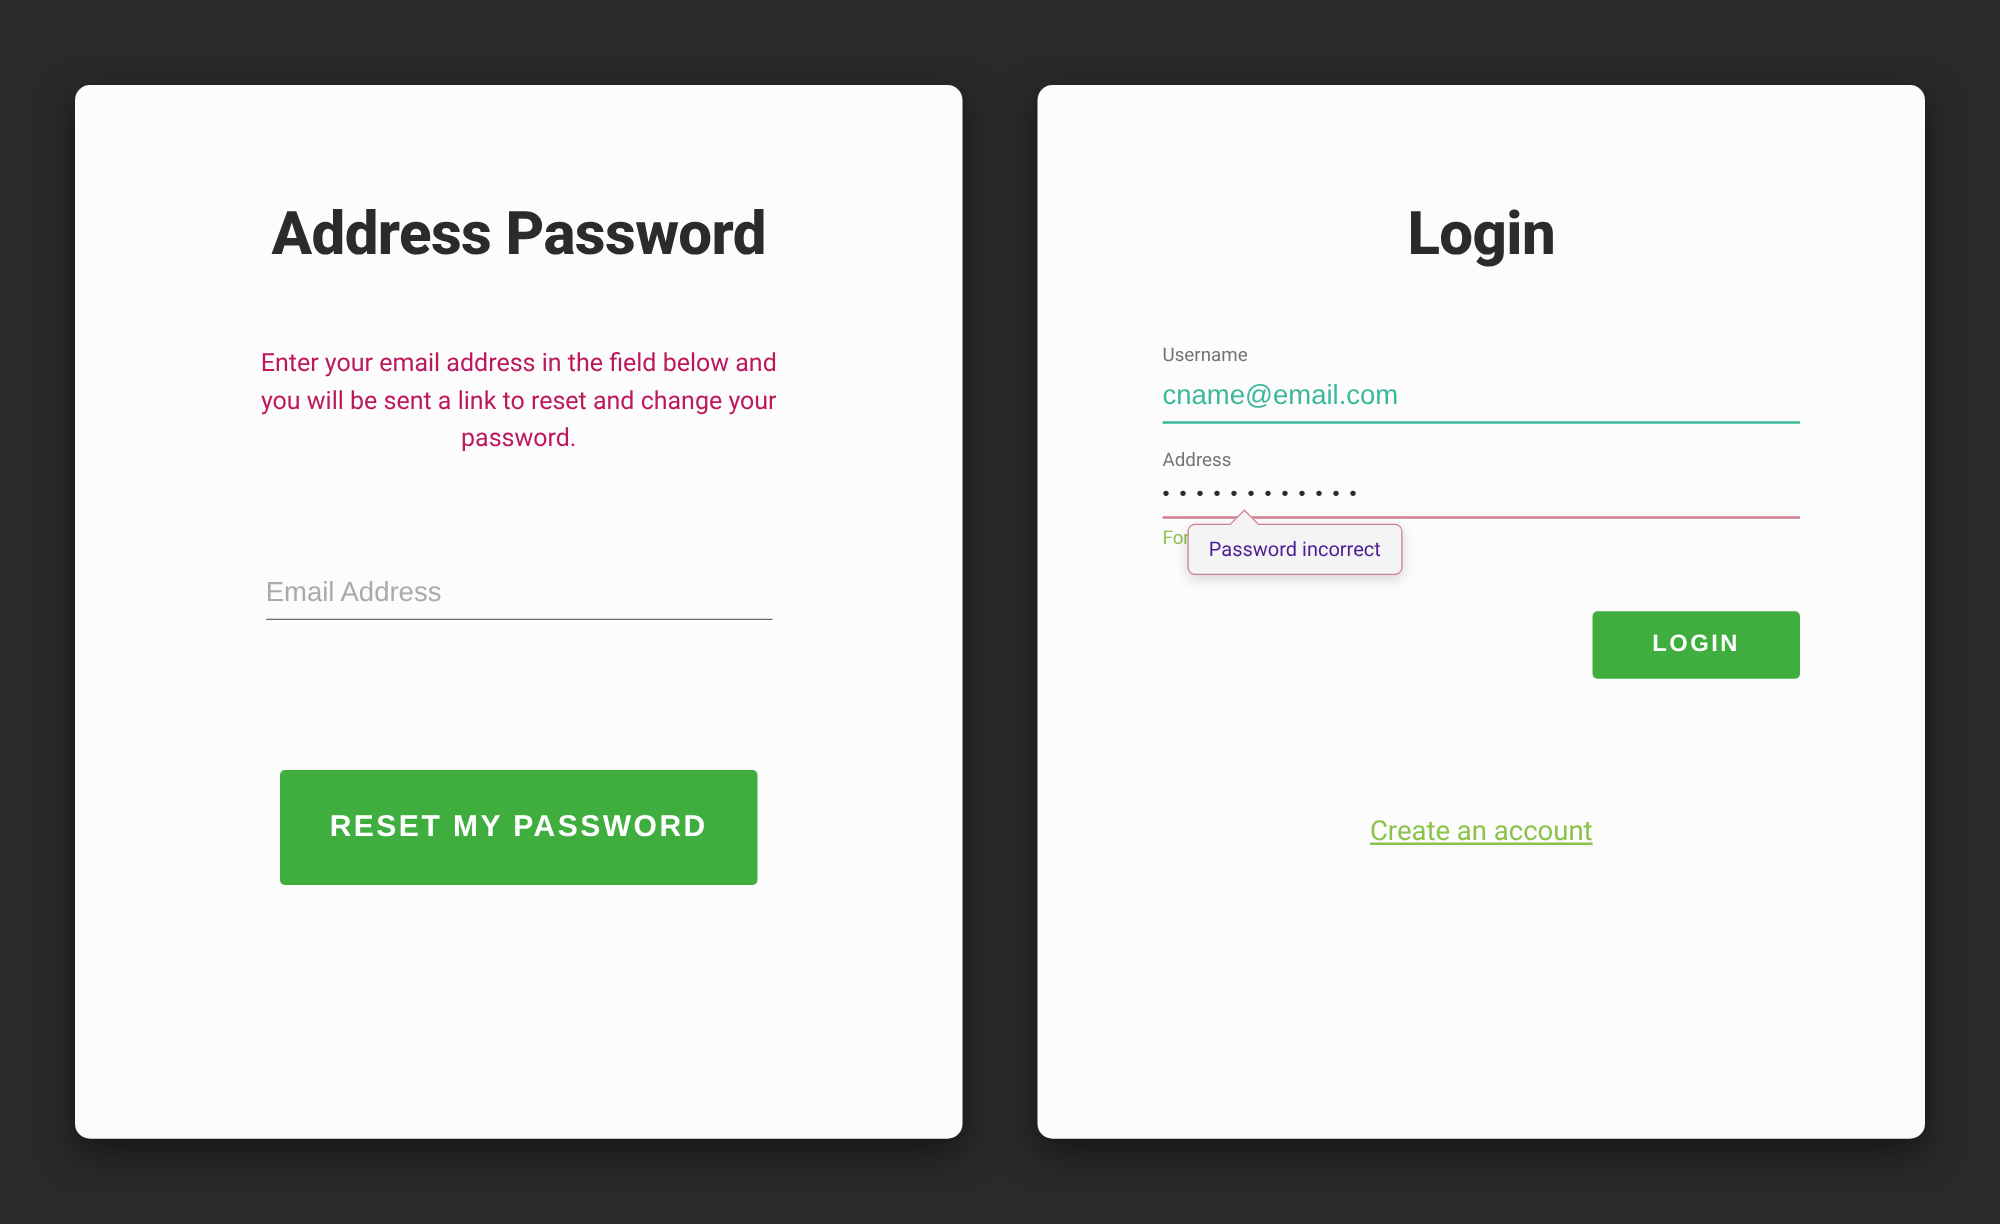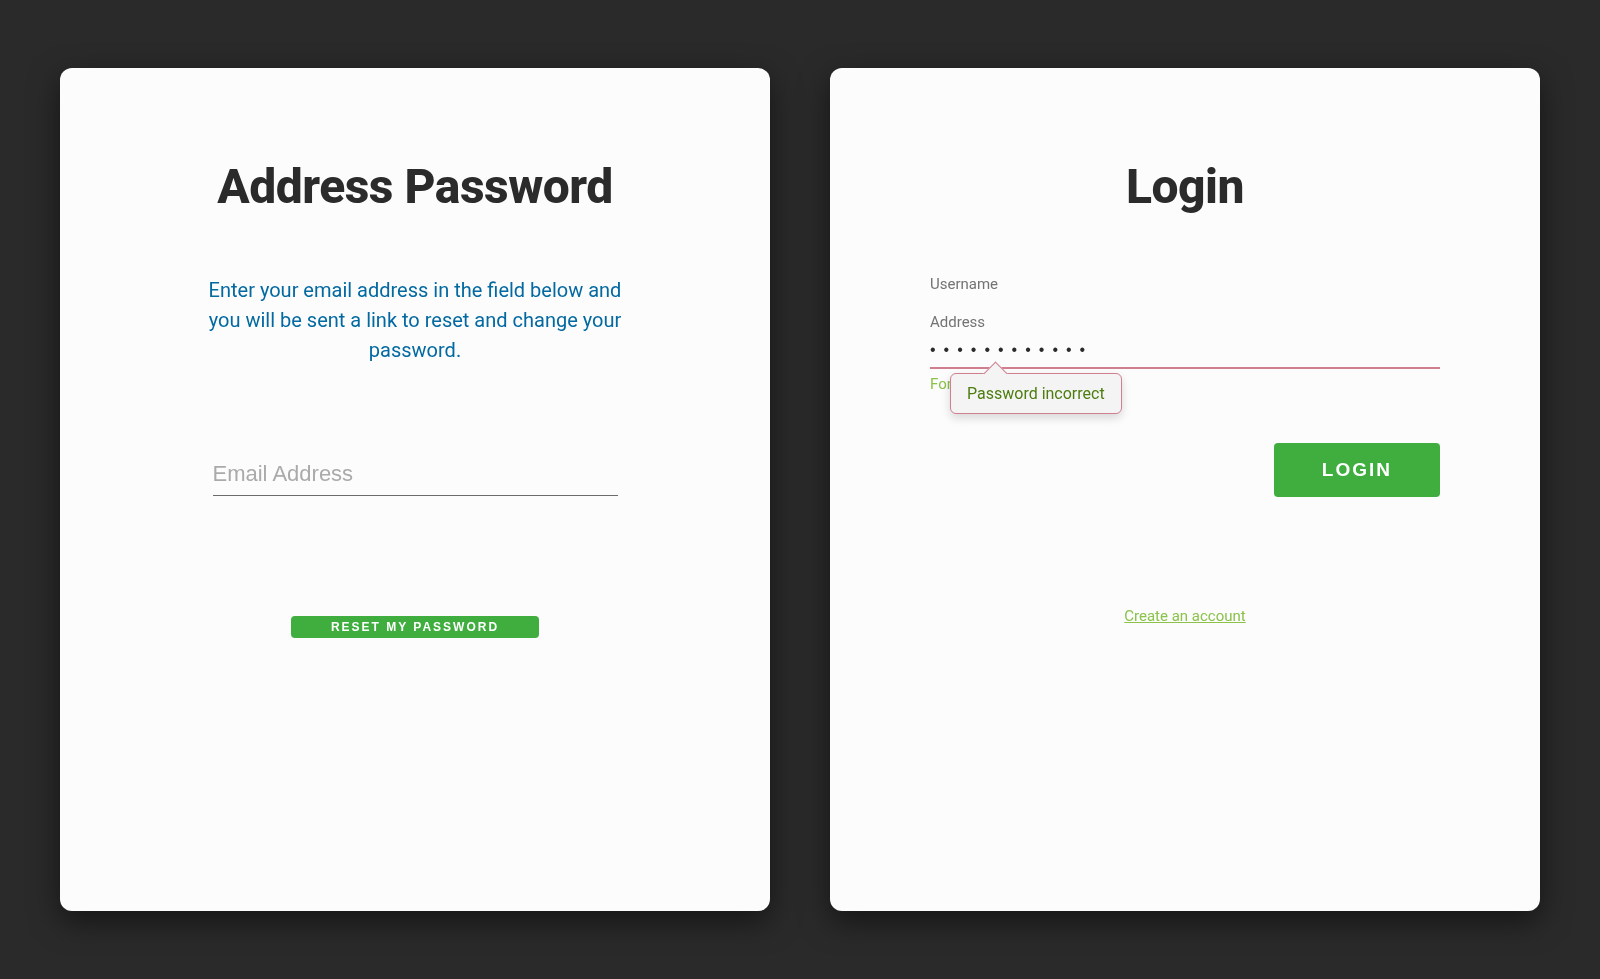--- a/index.html
+++ b/index.html
@@ -29,21 +29,21 @@
     font-size: 48px;
     font-weight: 800;
     color: #2b2b2b;
     letter-spacing: -0.5px;
     margin-bottom: 60px;
   }
   .forgot-desc {
     text-align: center;
     font-size: 20px;
     line-height: 1.5;
-    color: #0369a1;
+    color: #be185d;
     margin: 0 auto 90px auto;
     max-width: 420px;
   }
   .field-wrap {
     margin-bottom: 20px;
     position: relative;
   }
   .field-label {
     font-size: 15px;
     color: #737373;
@@ -74,24 +74,24 @@
     color: #2b2b2b;
   }
   .forgot-card .field-wrap {
     width: 405px;
     margin: 0 auto 120px auto;
   }
   .btn {
     background: #3fae3f;
     color: #ffffff;
     border: none;
-    font-size: 12px;
+    font-size: 24px;
     font-weight: 700;
     letter-spacing: 2px;
-    padding: 4px 40px;
+    padding: 32px 40px;
     border-radius: 4px;
     cursor: pointer;
     text-transform: uppercase;
   }
   .btn-center {
     display: block;
     margin: 0 auto;
   }
   .login-fields {
     margin-top: 30px;
@@ -110,33 +110,33 @@
   }
   .login-btn {
     padding: 16px 48px;
     font-size: 19px;
   }
   .create-link {
     display: block;
     text-align: center;
     margin-top: 110px;
     color: #8ac24a;
-    font-size: 15px;
+    font-size: 22px;
     text-decoration: underline;
   }
   .tooltip {
     position: absolute;
     top: 60px;
     left: 20px;
     background: #f4f4f4;
     border: 1px solid #d07f8f;
     border-radius: 6px;
     padding: 10px 16px;
     font-size: 16px;
-    color: #4d7c0f;
+    color: #4c1d95;
     box-shadow: 0 4px 10px rgba(0,0,0,0.15);
     z-index: 5;
   }
   .tooltip::before {
     content: "";
     position: absolute;
     top: -9px;
     left: 36px;
     width: 16px;
     height: 16px;
@@ -158,20 +158,21 @@
   <button class="btn btn-center">RESET MY PASSWORD</button>
 </div>
 
 <div class="card login-card">
   <h1>Login</h1>
 
   <div class="login-fields">
 
     <div class="field-wrap">
       <label class="field-label">Username</label>
+      <input type="text" class="text-input active" value="cname@email.com" style="">
     </div>
 
     <div class="field-wrap" style="margin-top:18px;">
       <label class="field-label">Address</label>
       <input type="text" class="text-input error" value="••••••••••••" style="">
       <div class="tooltip">Password incorrect</div>
       <a href="#" class="forgot-link">Forgot password?</a>
     </div>
 
     <div class="login-btn-row">

